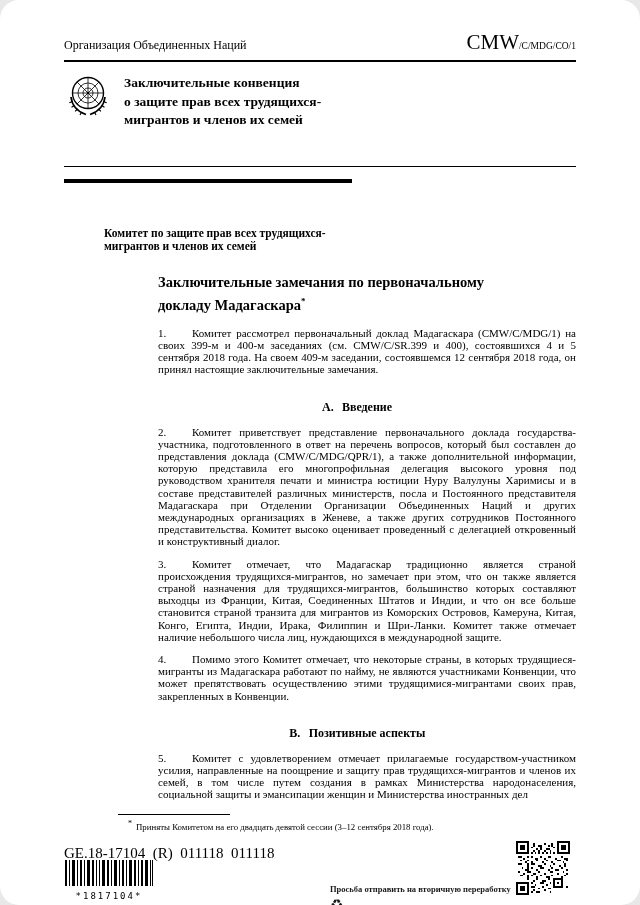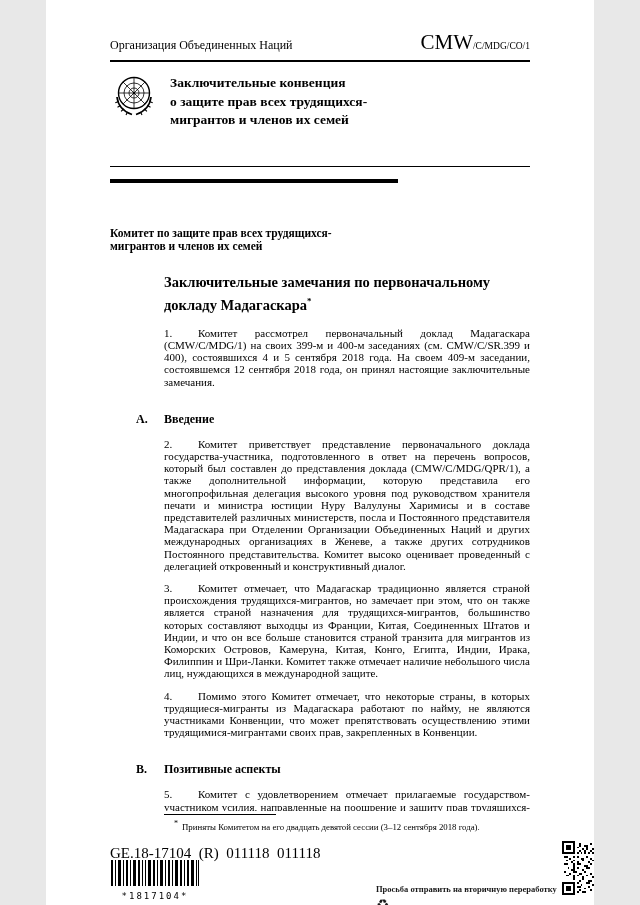--- a/index.html
+++ b/index.html
@@ -1,48 +1,49 @@
 <!DOCTYPE html>
 <html><head>
 <meta charset="utf-8">
 <style>
   * { margin:0; padding:0; box-sizing:border-box; }
   html,body { background:#e8e8e8; }
   .page {
-    width:548px; height:905px; position:relative; overflow:hidden;
+    width:640px; height:905px; position:relative; overflow:hidden;
     background:#fff; color:#000; margin:0 auto;
     font-family:"Liberation Serif", serif;
+    border-radius:19px;
   }
   .content { padding:32px 64px 0 64px; }
 
   
   .header-row { display:flex; justify-content:space-between; align-items:flex-end; }
   .org { font-size:12px; line-height:16px; }
   .symbol { white-space:nowrap; }
   .sym-main { font-size:21px; line-height:21px; }
   .sym-suffix { font-size:9.5px; }
   .rule-header { border-top:2px solid #000; margin-top:7px; }
 
   
   .masthead { display:flex; margin-top:10px; min-height:88px; }
   .emblem { width:48px; flex:0 0 48px; }
   .mast-title { flex:1; padding:2px 0 0 12px; font-weight:bold; font-size:13.5px; line-height:18.5px; }
   .mast-info { flex:0 0 152px; font-size:9.5px; line-height:12.2px; padding-top:3px; }
   .rule-mid { border-top:1px solid #000; margin-top:6px; }
   .rule-thick { width:288px; height:3.5px; background:#000; margin-top:12px; }
 
   
-  .main-clip { height:628px; overflow:hidden; }
+  .main-clip { height:628px; overflow:hidden;margin-left:40px; }
   .committee { margin-top:44px; font-weight:bold; font-size:11.5px; line-height:13.2px; }
   .doc-title { margin:20px 0 0 54px; font-size:14.5px; font-weight:bold; line-height:19px; }
   .fn-marker { font-size:9px; }
   .body-para { margin:12px 0 0 54px; font-size:11px; line-height:12.2px; text-align:justify; }
   .body-para + .body-para { margin-top:10px; }
   .pnum { display:inline-block; width:34px; }
-  .section-heading { margin:24px 0 2px 26px; font-size:12px; font-weight:bold; line-height:14px; }
+  .section-heading { margin:24px 0 2px 26px; font-size:12px; font-weight:bold; line-height:14px;text-align:center; }
   .sec-letter { display:inline-block; width:28px; }
 
   
   .footnote { position:absolute; left:118px; top:814px; width:458px; }
   .fn-rule { width:112px; border-top:1px solid #000; }
   .fn-text { padding-left:10px; margin-top:4px; font-size:8.8px; line-height:10.5px; }
   .fn-text sup { margin-right:4px; font-size:8px; }
 
   
   .ge { position:absolute; left:64px; top:845px; font-size:15px; white-space:pre; }

